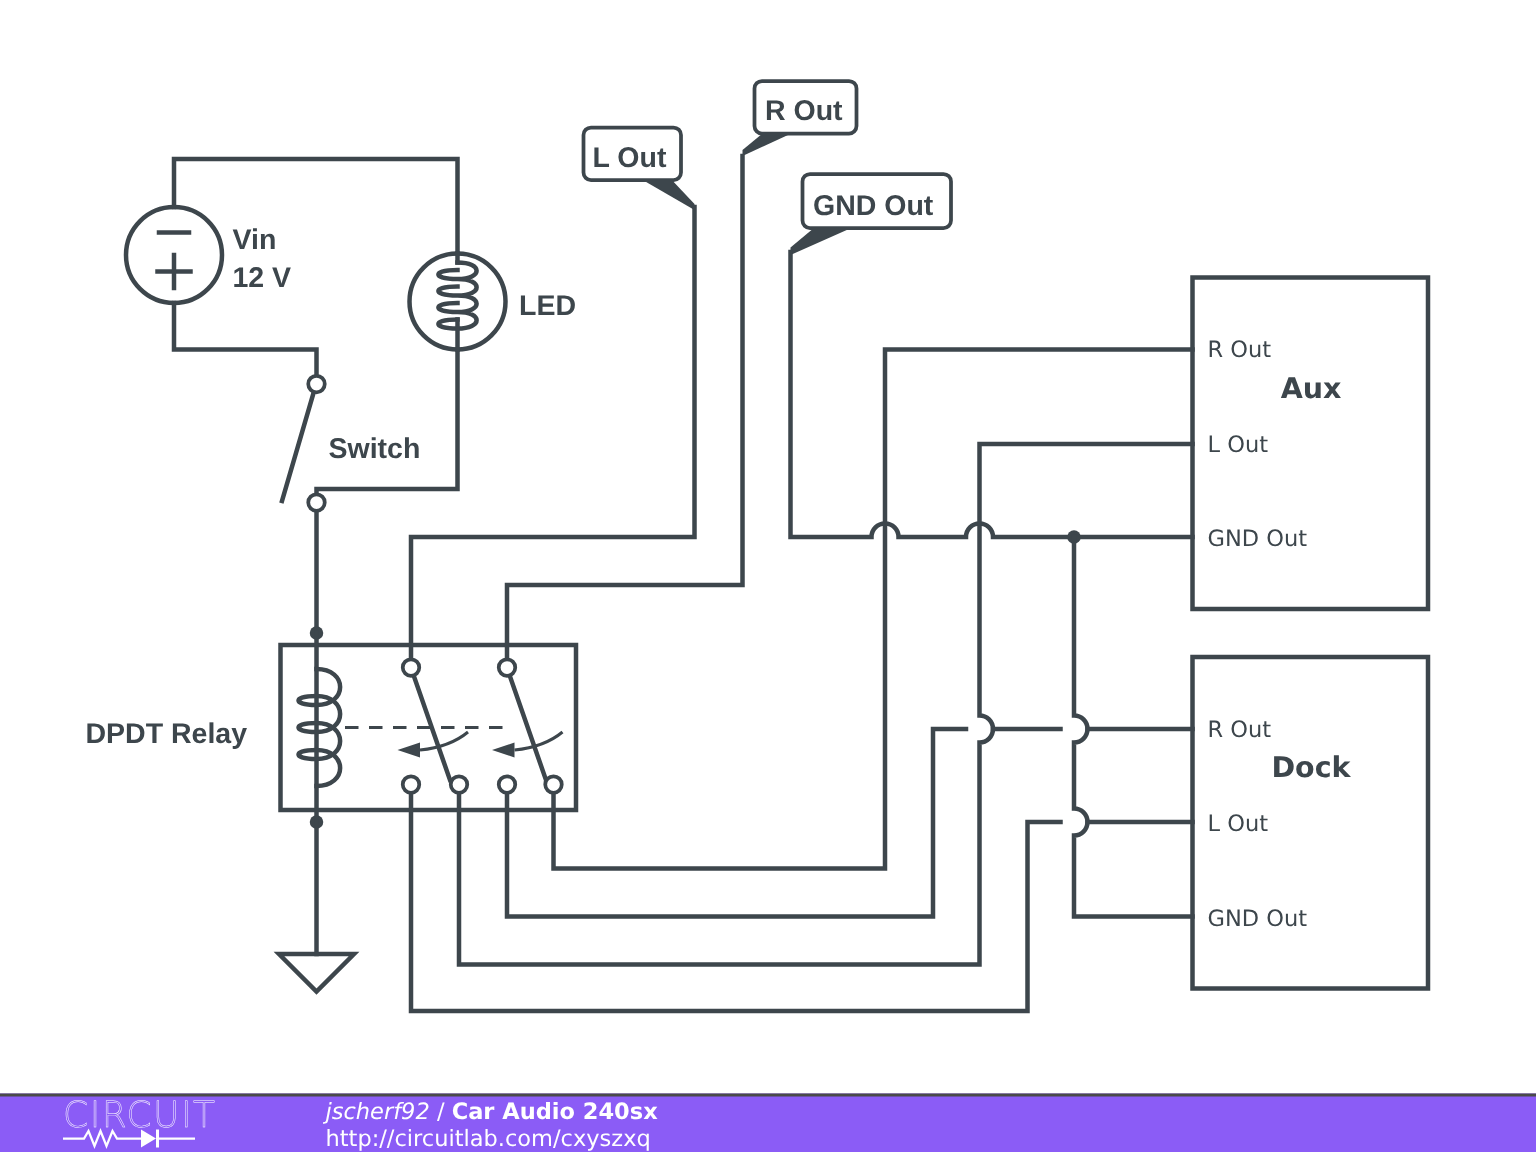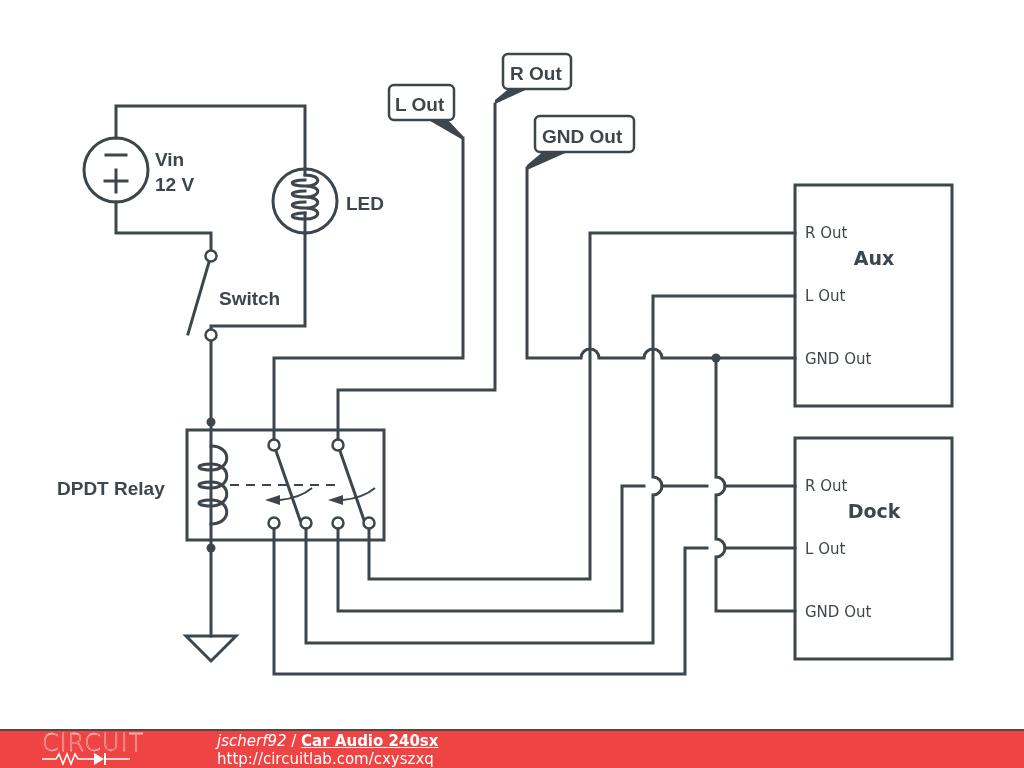--- a/index.html
+++ b/index.html
@@ -8,28 +8,28 @@
   .w { stroke:#3d464c; stroke-width:3; fill:none; stroke-linecap:square; }
   .thin { stroke:#3d464c; stroke-width:2; fill:none; }
   .term { stroke:#3d464c; stroke-width:2.5; fill:#ffffff; }
   .dot { fill:#3d464c; }
   .lbl { font-family:"Liberation Sans", sans-serif; font-weight:bold; font-size:19px; fill:#3d464c; }
   .blk-pin { font-family:"DejaVu Sans", sans-serif; font-size:15px; fill:#3d464c; }
   .blk-title { font-family:"DejaVu Sans", sans-serif; font-weight:bold; font-size:19px; fill:#3d464c; }
   .flag-box { stroke:#3d464c; stroke-width:2.5; fill:#ffffff; }
   .flag-tail { fill:#3d464c; }
   .flag-text { font-family:"Liberation Sans", sans-serif; font-weight:bold; font-size:19px; fill:#3d464c; }
-  #footer { position:absolute; left:0; top:729px; width:1024px; height:39px; background:#ef4444; border-top:2px solid #4a4a4a; box-sizing:border-box; }
+  #footer { position:absolute; left:0; top:729px; width:1024px; height:39px; background:#8b5cf6; border-top:2px solid #4a4a4a; box-sizing:border-box; }
   #logo { position:absolute; left:42px; top:1px; width:135px; height:36px; }
   .logo-top { position:absolute; left:0; top:-3px; color:#ffffff; font-family:"DejaVu Sans", sans-serif; font-weight:200; font-size:24px; letter-spacing:1px; -webkit-text-stroke:0.3px #ffffff; color:transparent; }
   .logo-bot { position:absolute; left:88px; top:18px; color:#ffffff; font-family:"DejaVu Sans", sans-serif; font-weight:bold; font-size:15px; letter-spacing:1px;margin-top:48px; }
   #logo svg { position:absolute; left:0; top:20px; }
   .foot-line1 { position:absolute; left:217px; top:1px; color:#ffffff; font-family:"DejaVu Sans", sans-serif; font-size:15px; white-space:nowrap; }
   .foot-line1 .user { font-style:italic;text-align:right; }
-  .foot-line1 .title { font-weight:bold;text-decoration:underline; }
+  .foot-line1 .title { font-weight:bold; }
   .foot-line2 { position:absolute; left:217px; top:19px; color:#ffffff; font-family:"DejaVu Sans", sans-serif; font-size:15px; white-space:nowrap; }
 </style>
 </head>
 <body>
 
 <svg id="schematic" width="1024" height="729" viewBox="0 0 1024 729">
 
   <g>
     <path class="w" d="M116 138 V106 H305 V169"></path>
     <path class="w" d="M116 202 V233 H211 V250"></path>

